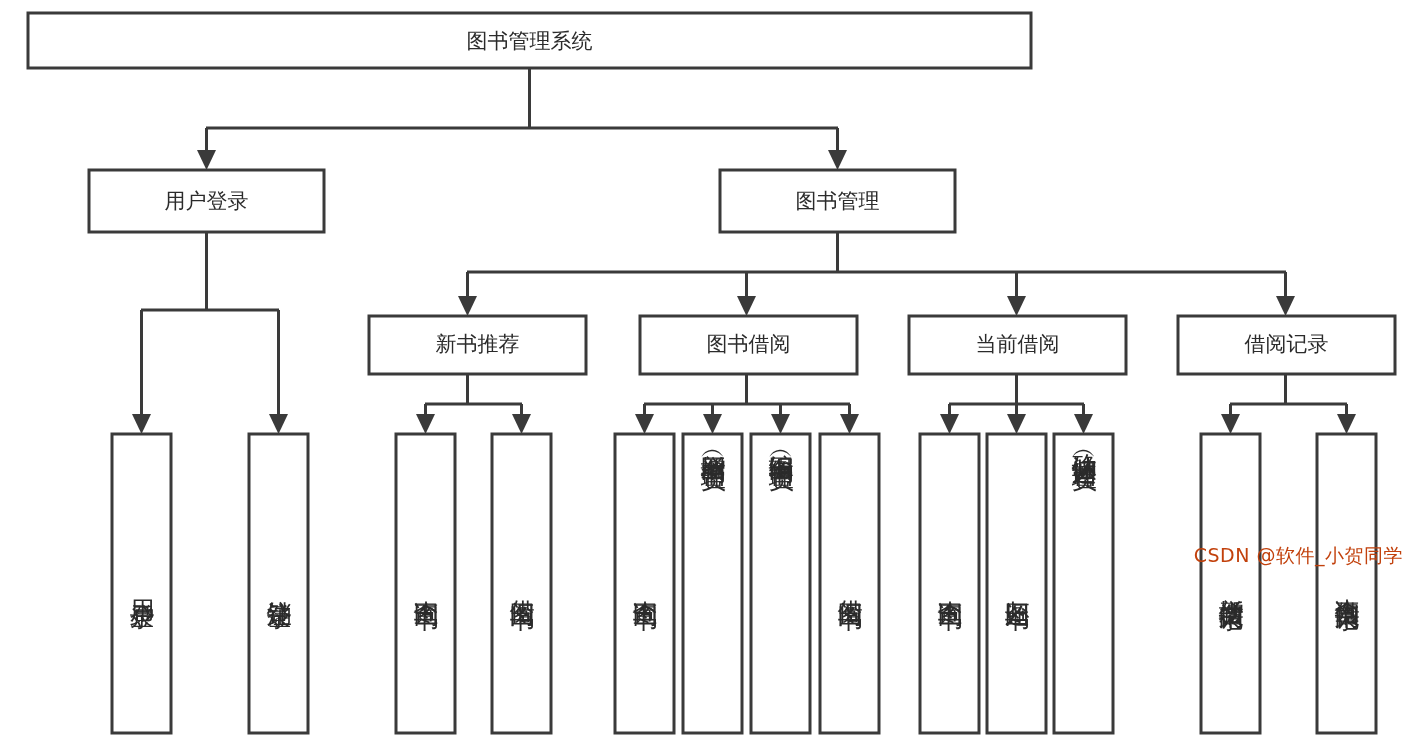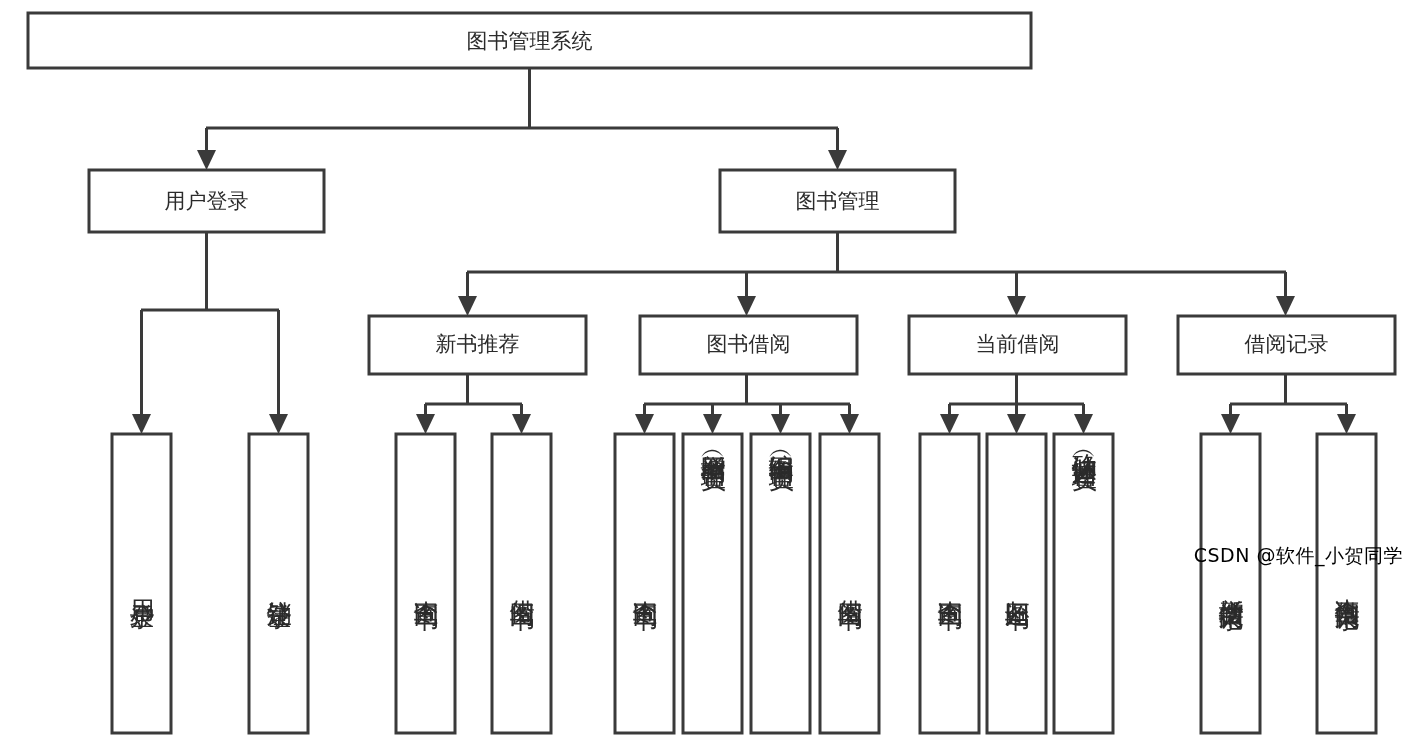--- a/index.html
+++ b/index.html
@@ -63,21 +63,21 @@
     color: #2b2b2b;
     white-space: nowrap;
     text-align: center;
   }
   .watermark {
     position: absolute;
     right: 10px;
     bottom: 4px;
     font-family: "DejaVu Sans", "Liberation Sans", sans-serif;
     font-size: 19px;
-    color: #000000;
+    color: #c2410c;
     white-space: nowrap;
     letter-spacing: 0.5px;
   }
 </style>
 </head>
 <body>
 
 <div id="diagram-root">
 
   <svg class="diagram-svg" viewBox="0 0 1405 747">

